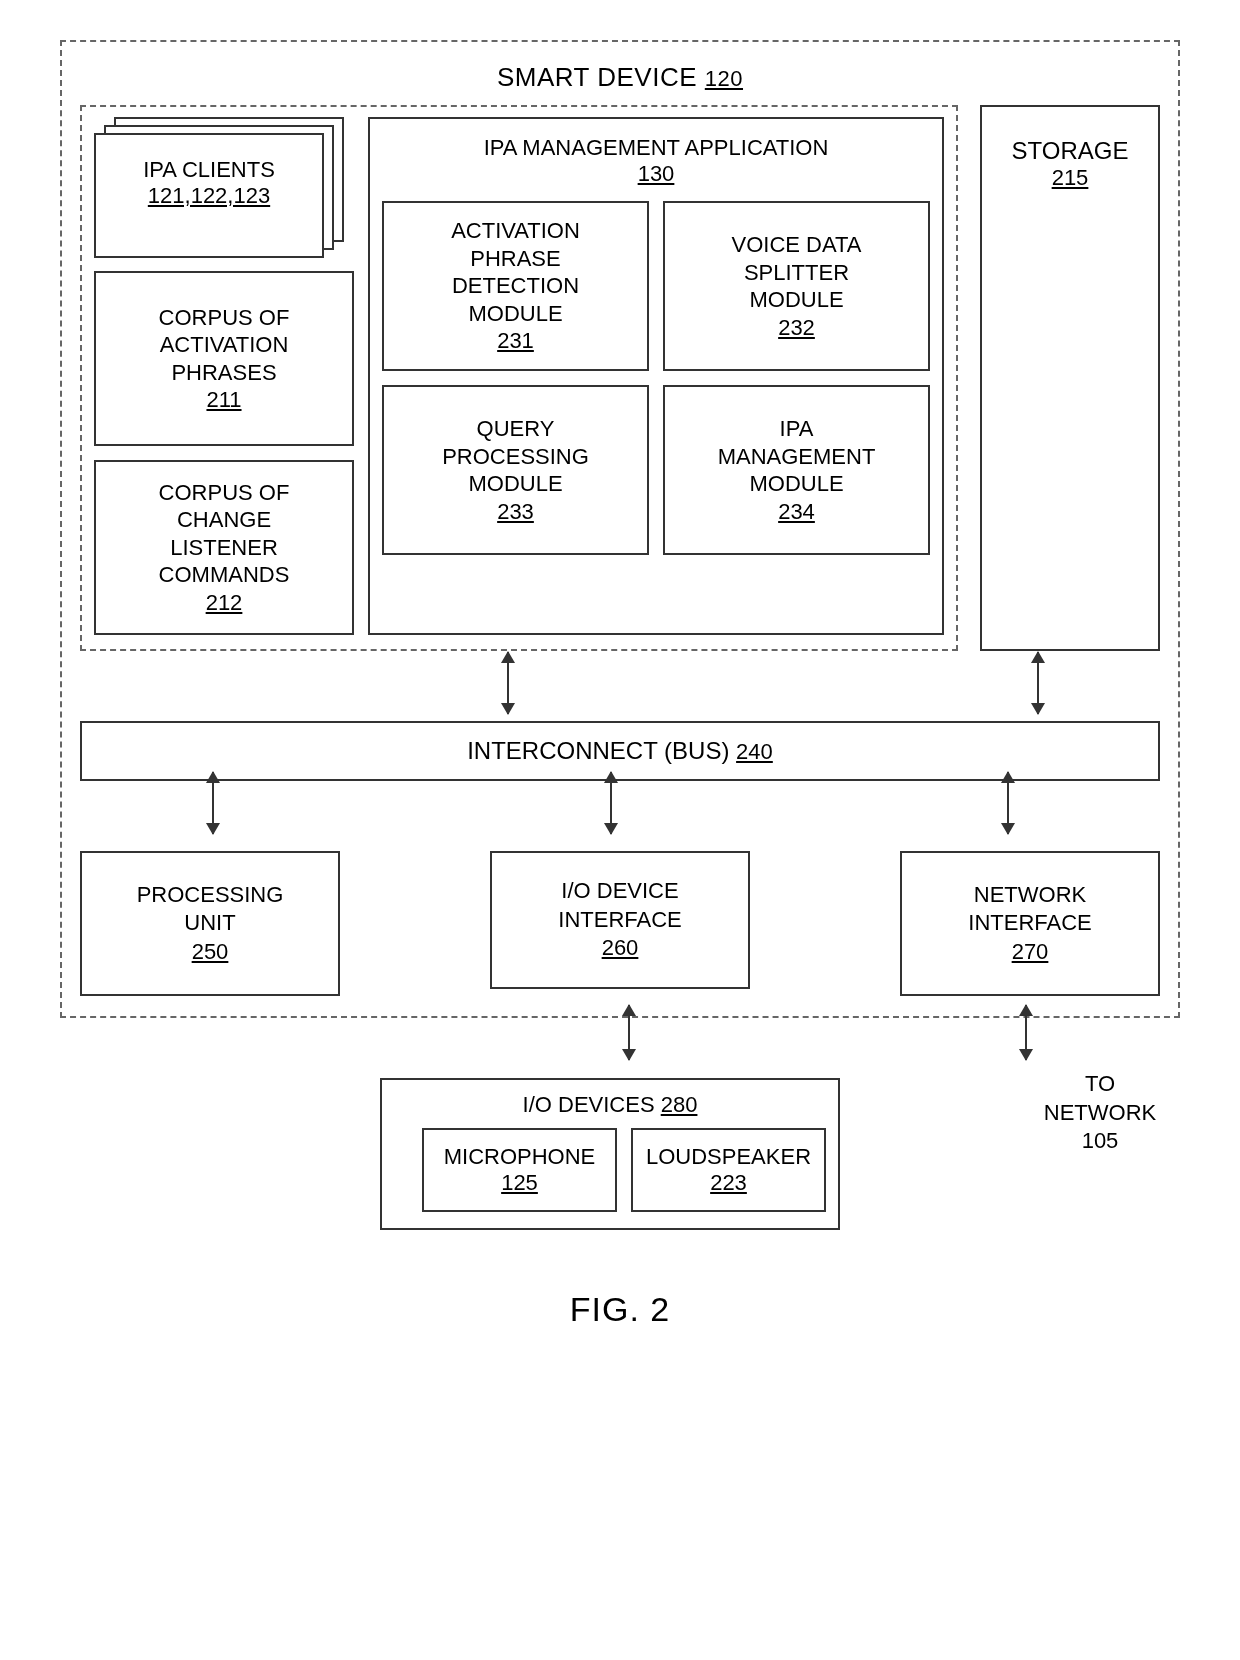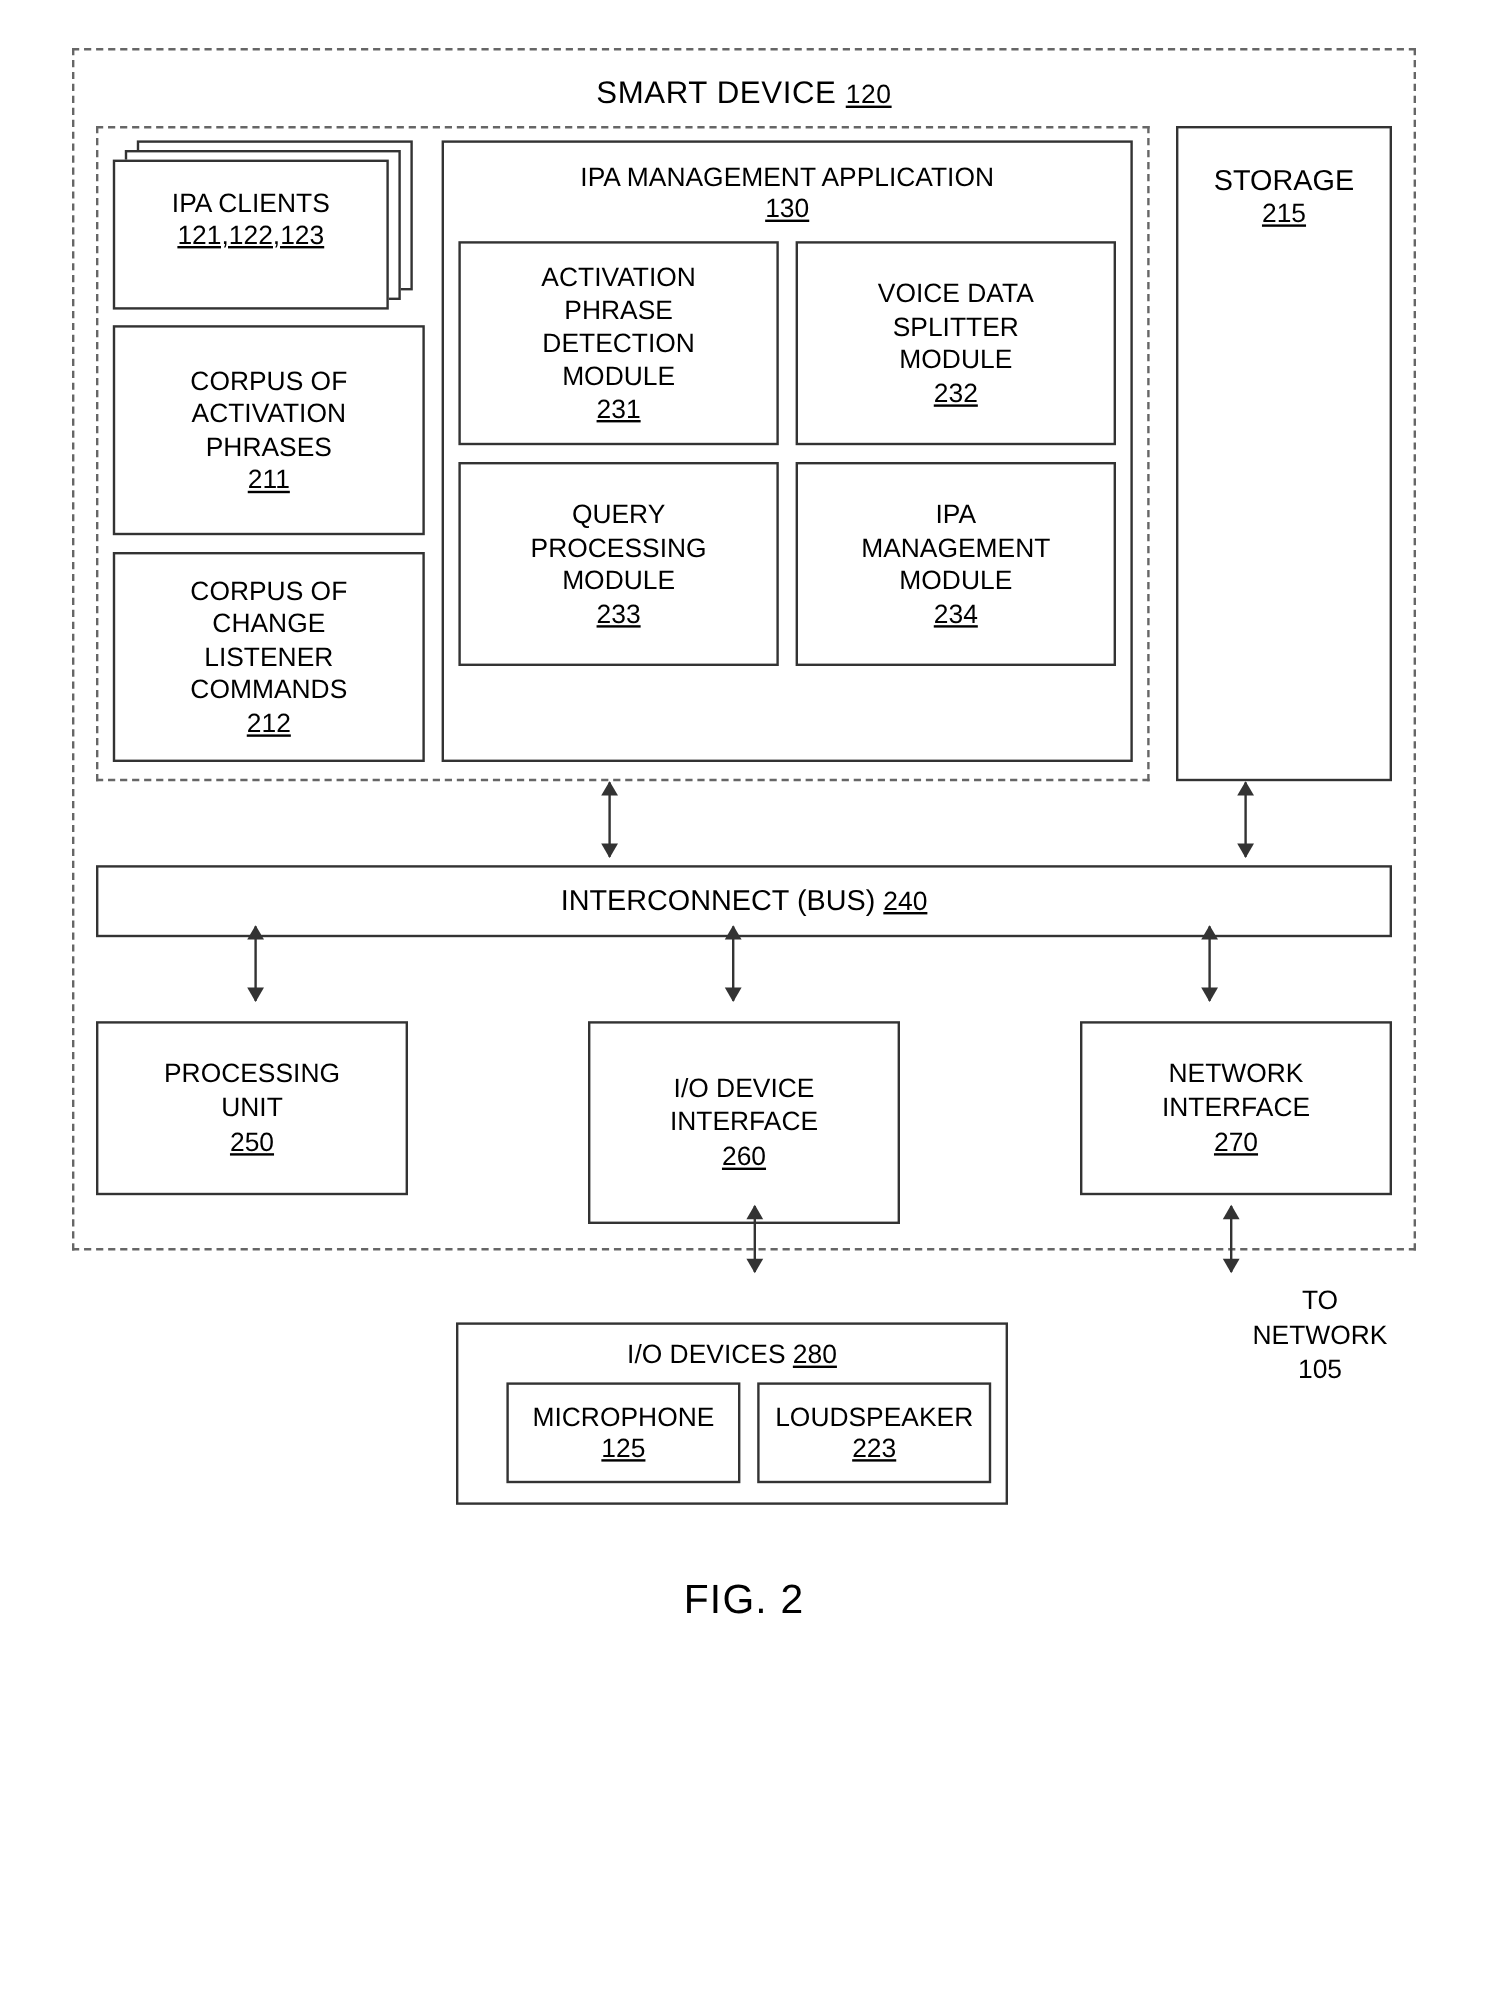--- a/index.html
+++ b/index.html
@@ -44,21 +44,21 @@
     border: 2px solid #333; text-align: center; padding-top: 30px; font-size: 24px;
   }
   .num { text-decoration: underline; font-size: 22px; }
   .bus {
     margin-top: 70px;
     border: 2px solid #333; text-align: center; font-size: 24px; padding: 14px 0;
   }
   .bottom-row { display: flex; justify-content: space-between; margin-top: 70px; gap: 20px; }
   .bbox { border: 2px solid #333; text-align: center; display: flex; flex-direction: column; align-items: center; justify-content: center; font-size: 22px; line-height: 1.3; padding: 10px 8px; }
   .b1 { width: 260px; height: 145px; }
-  .b2 { width: 260px; height: 169px; }
+  .b2 { width: 260px; height: 138px; }
   .b3 { width: 260px; height: 145px; }
   .io-devices {
     width: 460px; margin: 60px auto 0 auto; position: relative; left: -10px;
     border: 2px solid #333; padding: 10px 12px 16px 12px;
   }
   .io-title { text-align: center; font-size: 22px; margin: 2px 0 10px 0; }
   .io-row { display: flex; gap: 14px; padding-left: 28px; }
   .iobox { flex: 1; border: 2px solid #333; text-align: center; display: flex; flex-direction: column; align-items: center; justify-content: center; font-size: 22px; padding: 14px 4px; }
   .to-net { position: absolute; right: -20px; top: 1090px; width: 200px; text-align: center; font-size: 22px; line-height: 1.3; }
   

